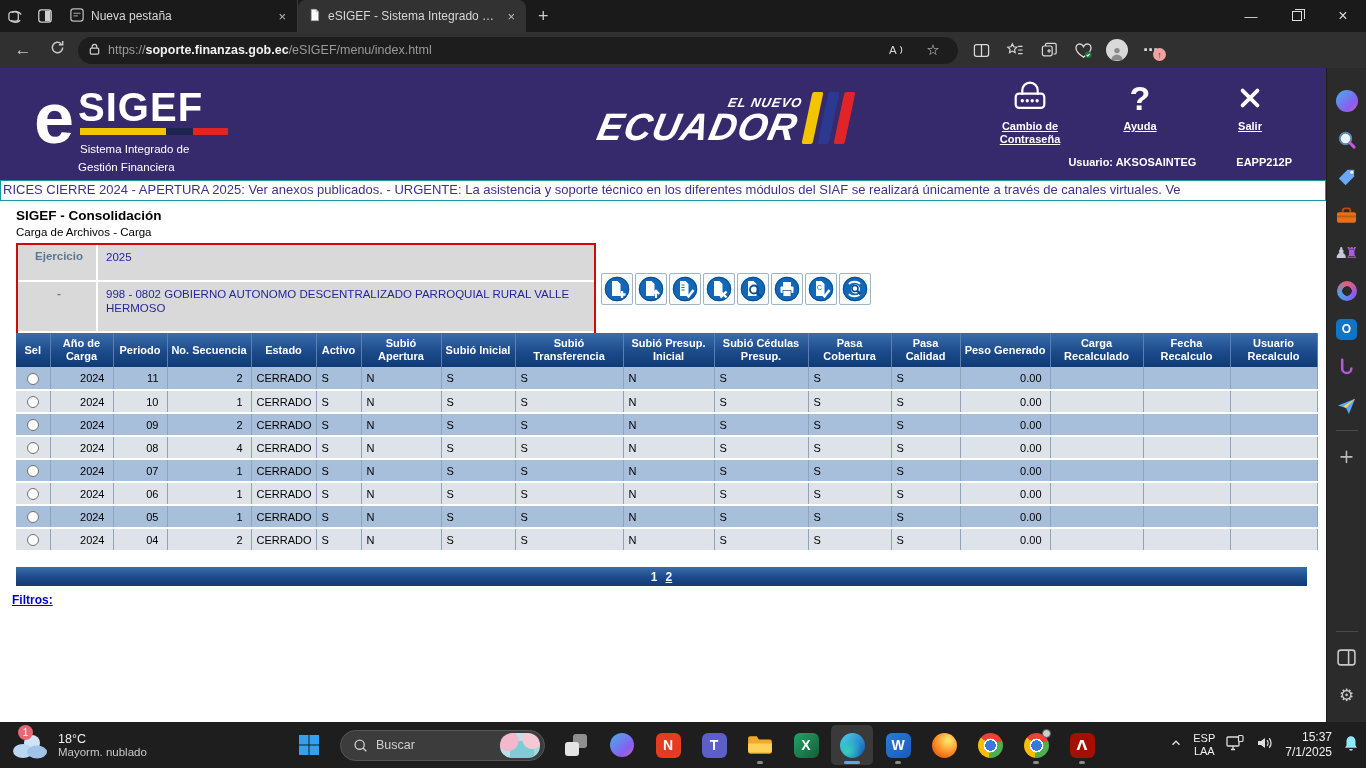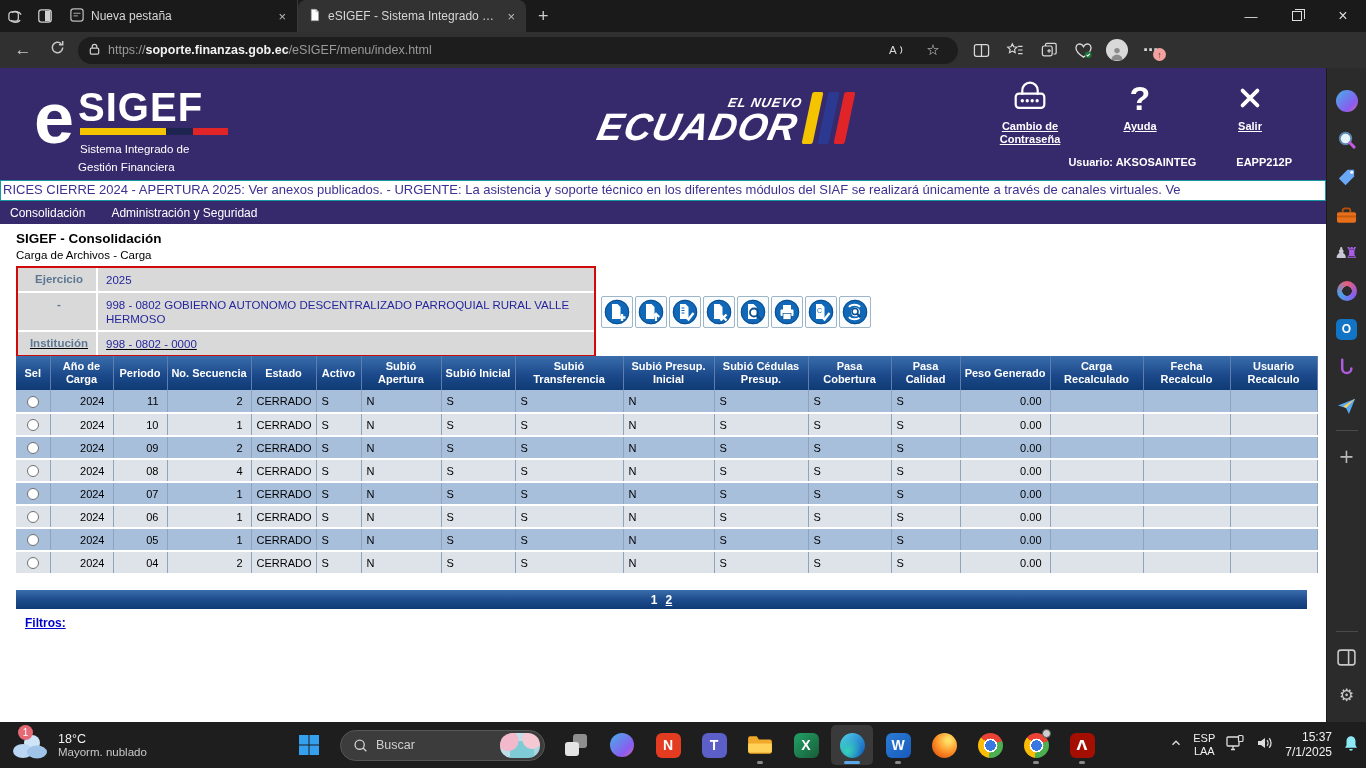--- a/index.html
+++ b/index.html
@@ -61,34 +61,34 @@
   .menubar{height:23px;background:#362a6d;color:#fff;display:flex;align-items:center;gap:26px;padding-left:10px;font-size:12px;flex:0 0 23px;}
 
   
   .content{flex:1;background:#fff;position:relative;font-size:11px;color:#000;}
   .ptitle{position:absolute;left:16px;top:7px;font-size:13.5px;font-weight:bold;}
   .psub{position:absolute;left:16px;top:25px;font-size:11.5px;}
   .formbox{position:absolute;left:16px;top:42px;width:580px;border:2px solid #cf0a0a;background:#d9d9d9;}
   .frow{display:flex;border-bottom:2px solid #fff;}
   .frow:last-child{border-bottom:none;text-decoration:underline;}
   .flabel{width:78px;padding:5px 4px 4px 8px;color:#5d7792;font-weight:bold;font-size:11.5px;text-align:center;}
-  .fvalue{flex:1;border-left:2px solid #fff;padding:5px 6px 4px 8px;color:#26269c;font-size:11.5px;line-height:14px;}
+  .fvalue{flex:1;border-left:2px solid #fff;padding:5px 6px 16px 8px;color:#26269c;font-size:11.5px;line-height:14px;}
   .toolbar{position:absolute;left:601px;top:72px;display:flex;gap:2px;}
   .tbtn{width:32px;height:32px;border:1px solid #9fb6c8;background:#fbfcfe;border-radius:2px;display:flex;align-items:center;justify-content:center;}
   .tbtn svg{width:26px;height:26px;}
 
   table.grid{position:absolute;left:16px;top:132px;border-collapse:collapse;table-layout:fixed;}
   table.grid th{background:linear-gradient(#3a6dac,#1c4a8b 55%,#0f3a74);color:#fff;font-size:11px;font-weight:bold;height:34px;text-align:center;vertical-align:middle;border-right:1px solid #5d7eae;padding:1px 2px;line-height:13px;}
   table.grid td{height:23px;border-right:1px solid #8fa3ba;border-bottom:2px solid #fff;padding:2px 4px;font-size:11px;overflow:hidden;white-space:nowrap;}
   tr.odd td{background:#a8bfdc;}
   tr.even td{background:#dde3e9;}
   .radio{display:inline-block;width:12px;height:12px;border-radius:50%;background:#fff;border:1px solid #707070;vertical-align:middle;}
   .pagerbar{position:absolute;left:16px;top:366px;width:1291px;height:19px;background:linear-gradient(#3a6dac,#1c4a8b 55%,#0f3a74);display:flex;align-items:center;justify-content:center;gap:8px;color:#fff;font-size:12px;font-weight:bold;}
   .pagelink{text-decoration:underline;cursor:pointer;}
-  .filtros{position:absolute;left:25px;top:392px;color:#0000cc;font-weight:bold;text-decoration:underline;font-size:12px;}
+  .filtros{position:absolute;left:12px;top:392px;color:#0000cc;font-weight:bold;text-decoration:underline;font-size:12px;}
 
   
   .esidebar{width:40px;background:#2b2b2b;border-left:1px solid #1c1c1c;display:flex;flex-direction:column;align-items:center;padding-top:14px;gap:0;}
   .sbi{width:28px;height:38px;display:flex;align-items:center;justify-content:center;}
   .sbi svg{width:21px;height:21px;}
   .sdivider{width:22px;border-top:1px solid #4a4a4a;margin:6px 0;}
   .sb-bottom{margin-top:auto;display:flex;flex-direction:column;align-items:center;padding-bottom:8px;}
   .ci{width:22px;height:22px;border-radius:50%;display:inline-block;background:linear-gradient(135deg,#45b0e8,#8a5cf0 70%,#d16ba5);}
   .ci.edge{background:radial-gradient(circle at 30% 72%,#35d0ba,transparent 58%),linear-gradient(135deg,#4cc8e8 10%,#1565c0 85%);}
   .ci.ff{background:radial-gradient(circle at 65% 30%,#ffe066 8%,#ff9a2e 45%,#e3540e 85%);}
@@ -285,24 +285,20 @@
           </div>
         </div>
         <div class="userline">
           <span>Usuario: AKSOSAINTEG</span>
           <span>EAPP212P</span>
         </div>
       </div>
 
       <div class="marquee">RICES CIERRE 2024 - APERTURA 2025: Ver anexos publicados. - URGENTE: La asistencia y soporte técnico en los diferentes módulos del SIAF se realizará únicamente a través de canales virtuales. Ve</div>
 
-      <div class="menubar">
-        <span>Consolidación</span>
-        <span>Administración y Seguridad</span>
-      </div>
 
       <div class="content">
         <div class="ptitle">SIGEF - Consolidación</div>
         <div class="psub">Carga de Archivos - Carga</div>
 
         <div class="formbox">
           <div class="frow">
             <span class="flabel">Ejercicio</span>
             <span class="fvalue">2025</span>
           </div>

